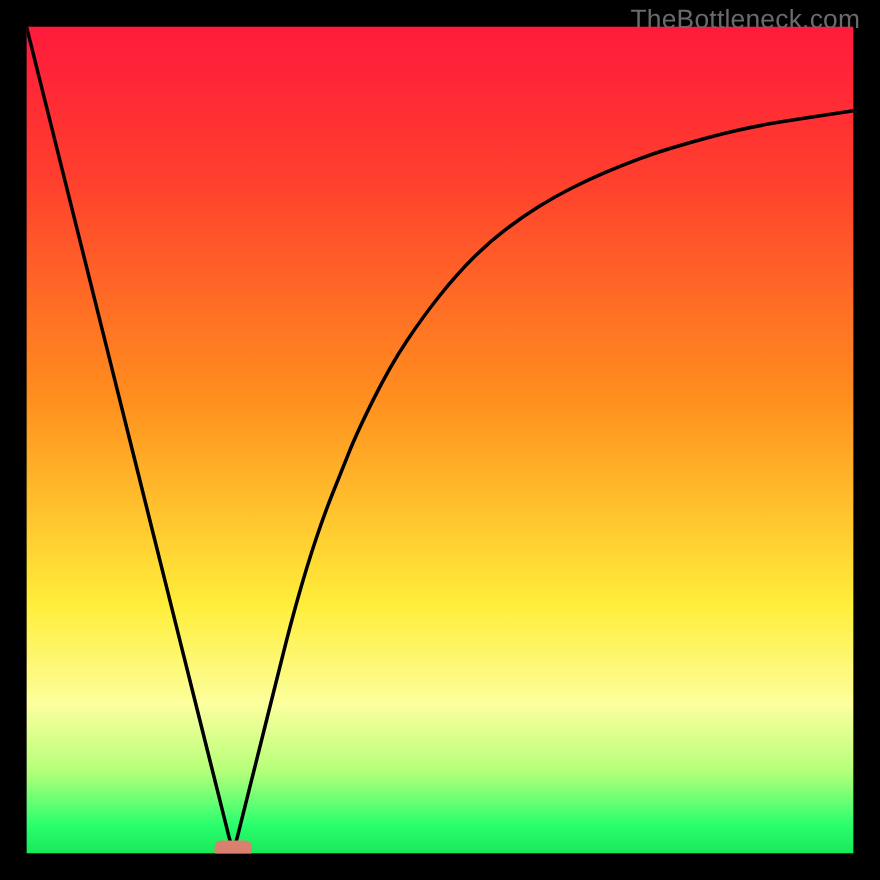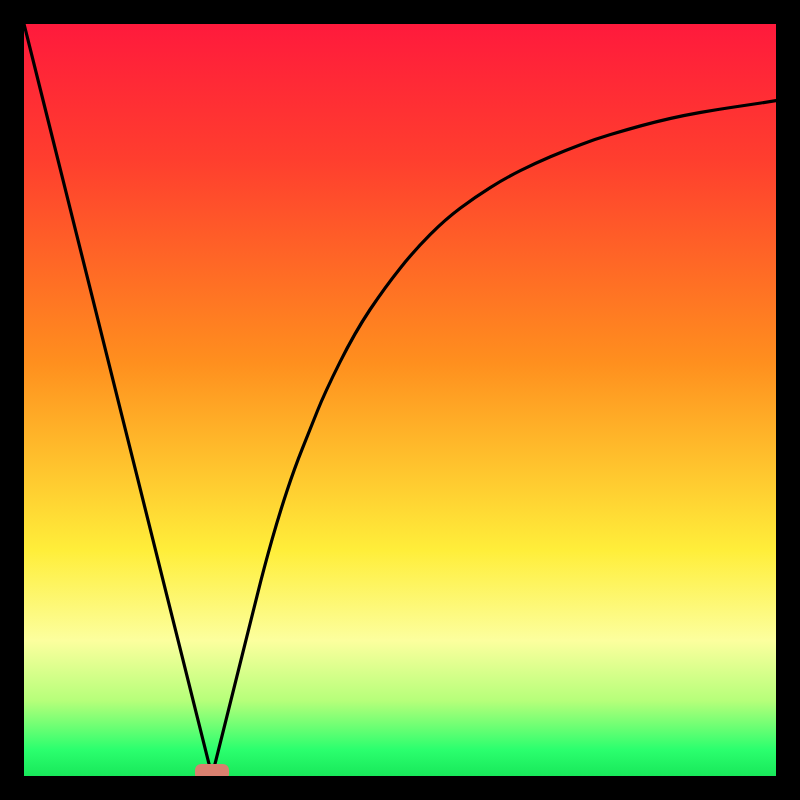--- a/index.html
+++ b/index.html
@@ -35,20 +35,21 @@
     height: 752px;
   }
   svg {
     display: block;
   }
 </style>
 </head>
 <body>
 
 <div class="outer">
+  <div class="brand">TheBottleneck.com</div>
 
   <div class="plot">
     <svg id="chart-svg" width="752" height="752" viewBox="0 0 752 752">
       <defs>
         <linearGradient id="bg-grad" x1="0" y1="0" x2="0" y2="1">
             <stop offset="0%" stop-color="#ff1a3c"></stop>
             <stop offset="18%" stop-color="#ff3e2e"></stop>
             <stop offset="45%" stop-color="#ff8f1e"></stop>
             <stop offset="70%" stop-color="#ffee3a"></stop>
             <stop offset="82%" stop-color="#fcff9e"></stop>

